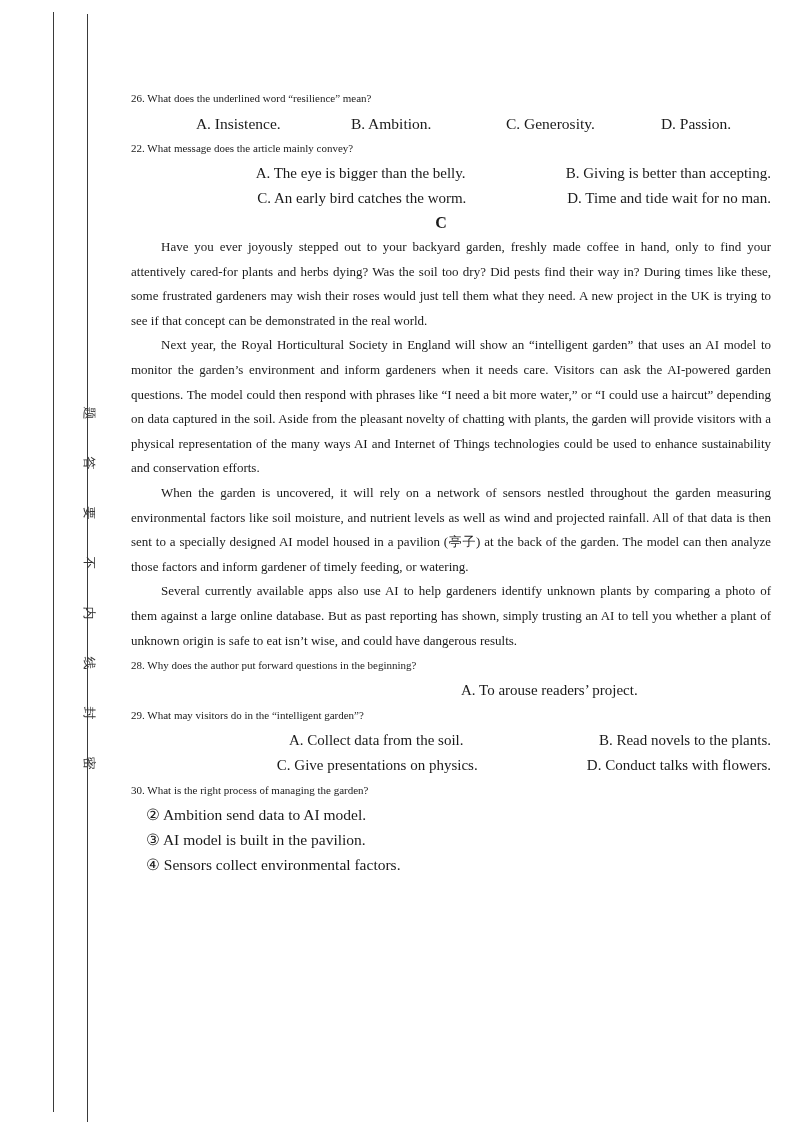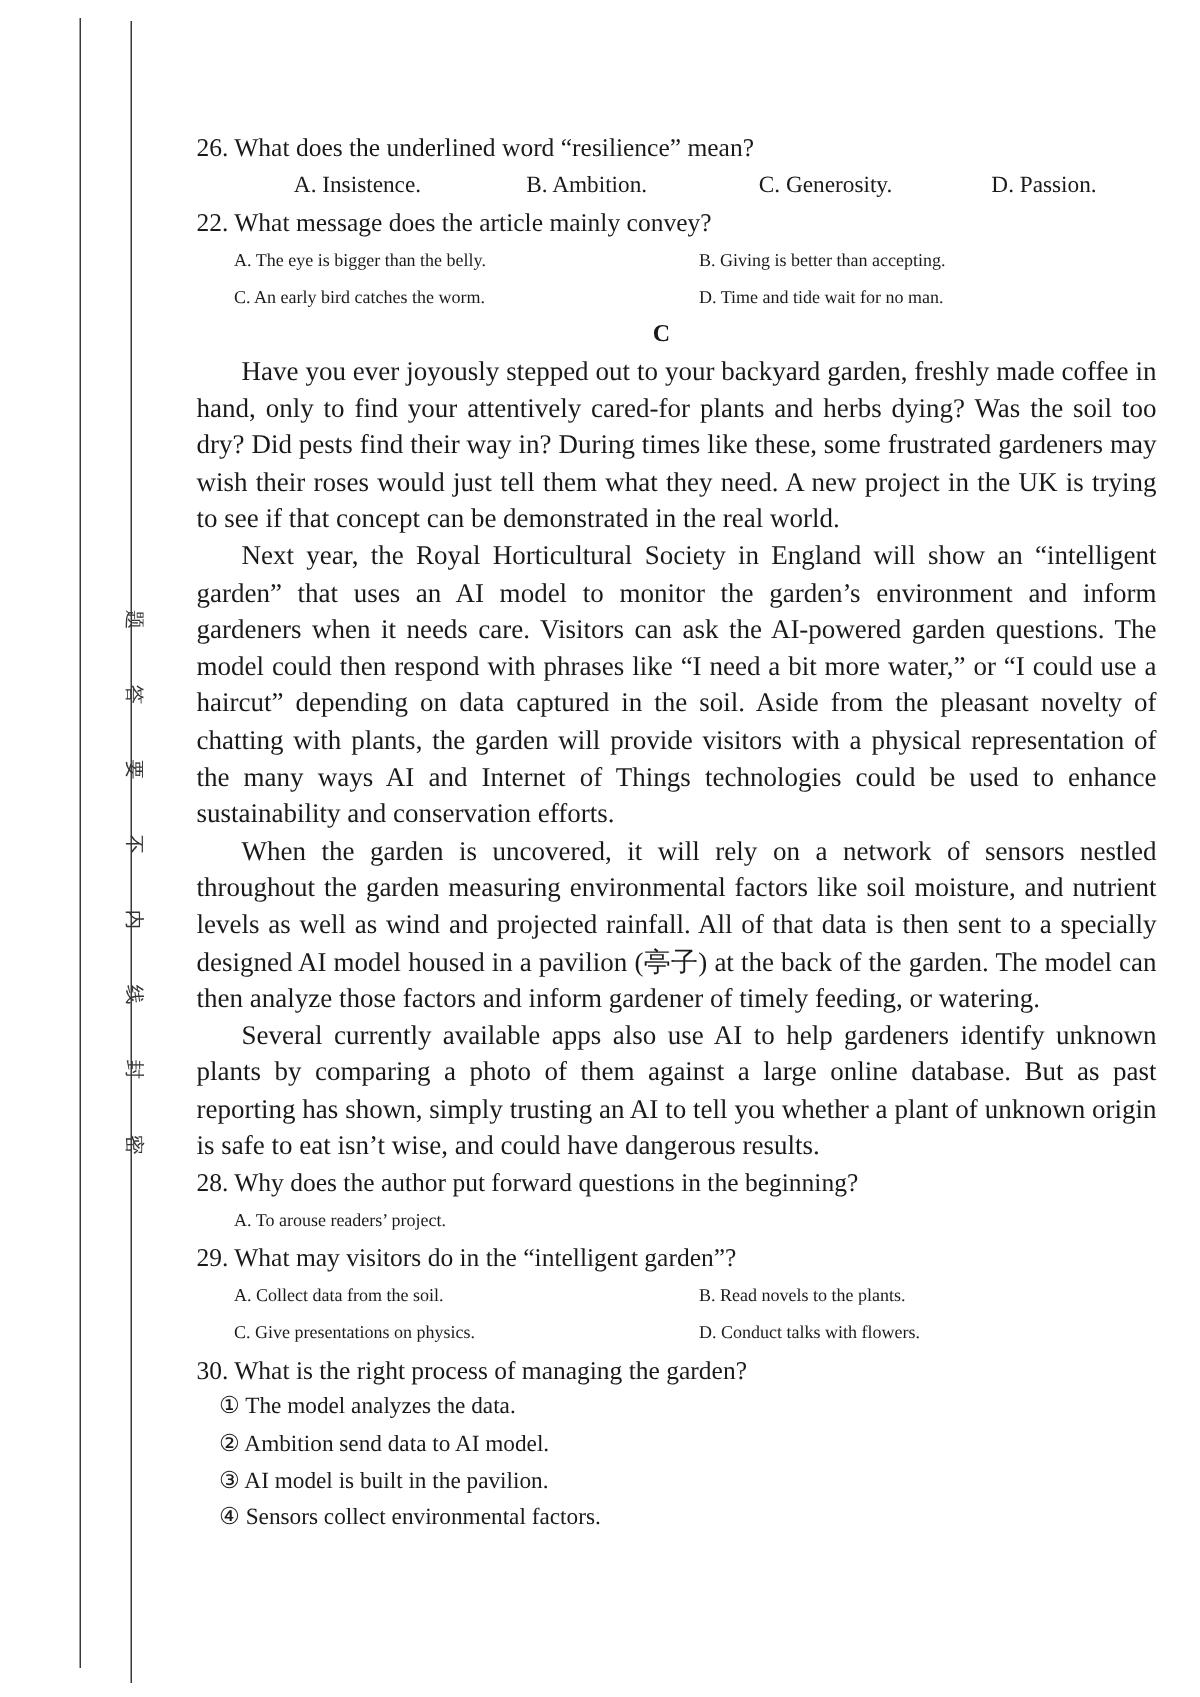--- a/index.html
+++ b/index.html
@@ -40,56 +40,57 @@
       transform: rotate(90deg);
       display: block;
     }
     .content {
       position: absolute;
       left: 131px;
       top: 86px;
       width: 640px;
     }
     .q-stem {
-      font-size: 17px;
+      font-size: 11px;
       line-height: 25px;
       height: 25px;
       white-space: nowrap;
     }
     .opts4 {
       display: flex;
       padding-left: 25px;
       font-size: 15.5px;
       line-height: 25px;
       height: 25px;
       white-space: nowrap;
       justify-content: center;
     }
     .opts4 span:nth-child(1) { width: 155px; }
     .opts4 span:nth-child(2) { width: 155px; }
     .opts4 span:nth-child(3) { width: 155px; }
     .opts2 {
       display: flex;
       padding-left: 25px;
-      font-size: 12px;
+      font-size: 15px;
       line-height: 25px;
       height: 25px;
       white-space: nowrap;
+      justify-content: flex-end;
     }
     .opts2 span:nth-child(1) { width: 310px; }
     .section-title {
       text-align: center;
       font-weight: bold;
       font-size: 16px;
       line-height: 24px;
       height: 24px;
       padding-right: 20px;
     }
     .para {
-      font-size: 18px;
+      font-size: 13px;
       line-height: 24.6px;
       text-indent: 30px;
       text-align: justify;
       margin: 0;
     }
     .steps {
       padding-left: 15px;
       font-size: 15.5px;
       line-height: 24.8px;
     }
@@ -173,20 +174,19 @@
       <span>D. Conduct talks with flowers.</span>
     </div>
   </div>
 
   <div>
     <div class="q-stem">
       <span>30.</span>
       <span>What is the right process of managing the garden?</span>
     </div>
     <div class="steps">
-      <div>① The model analyzes the data.</div>
       <div>② Ambition send data to AI model.</div>
       <div>③ AI model is built in the pavilion.</div>
       <div>④ Sensors collect environmental factors.</div>
     </div>
   </div>
 
 </div>
 
 </body></html>

